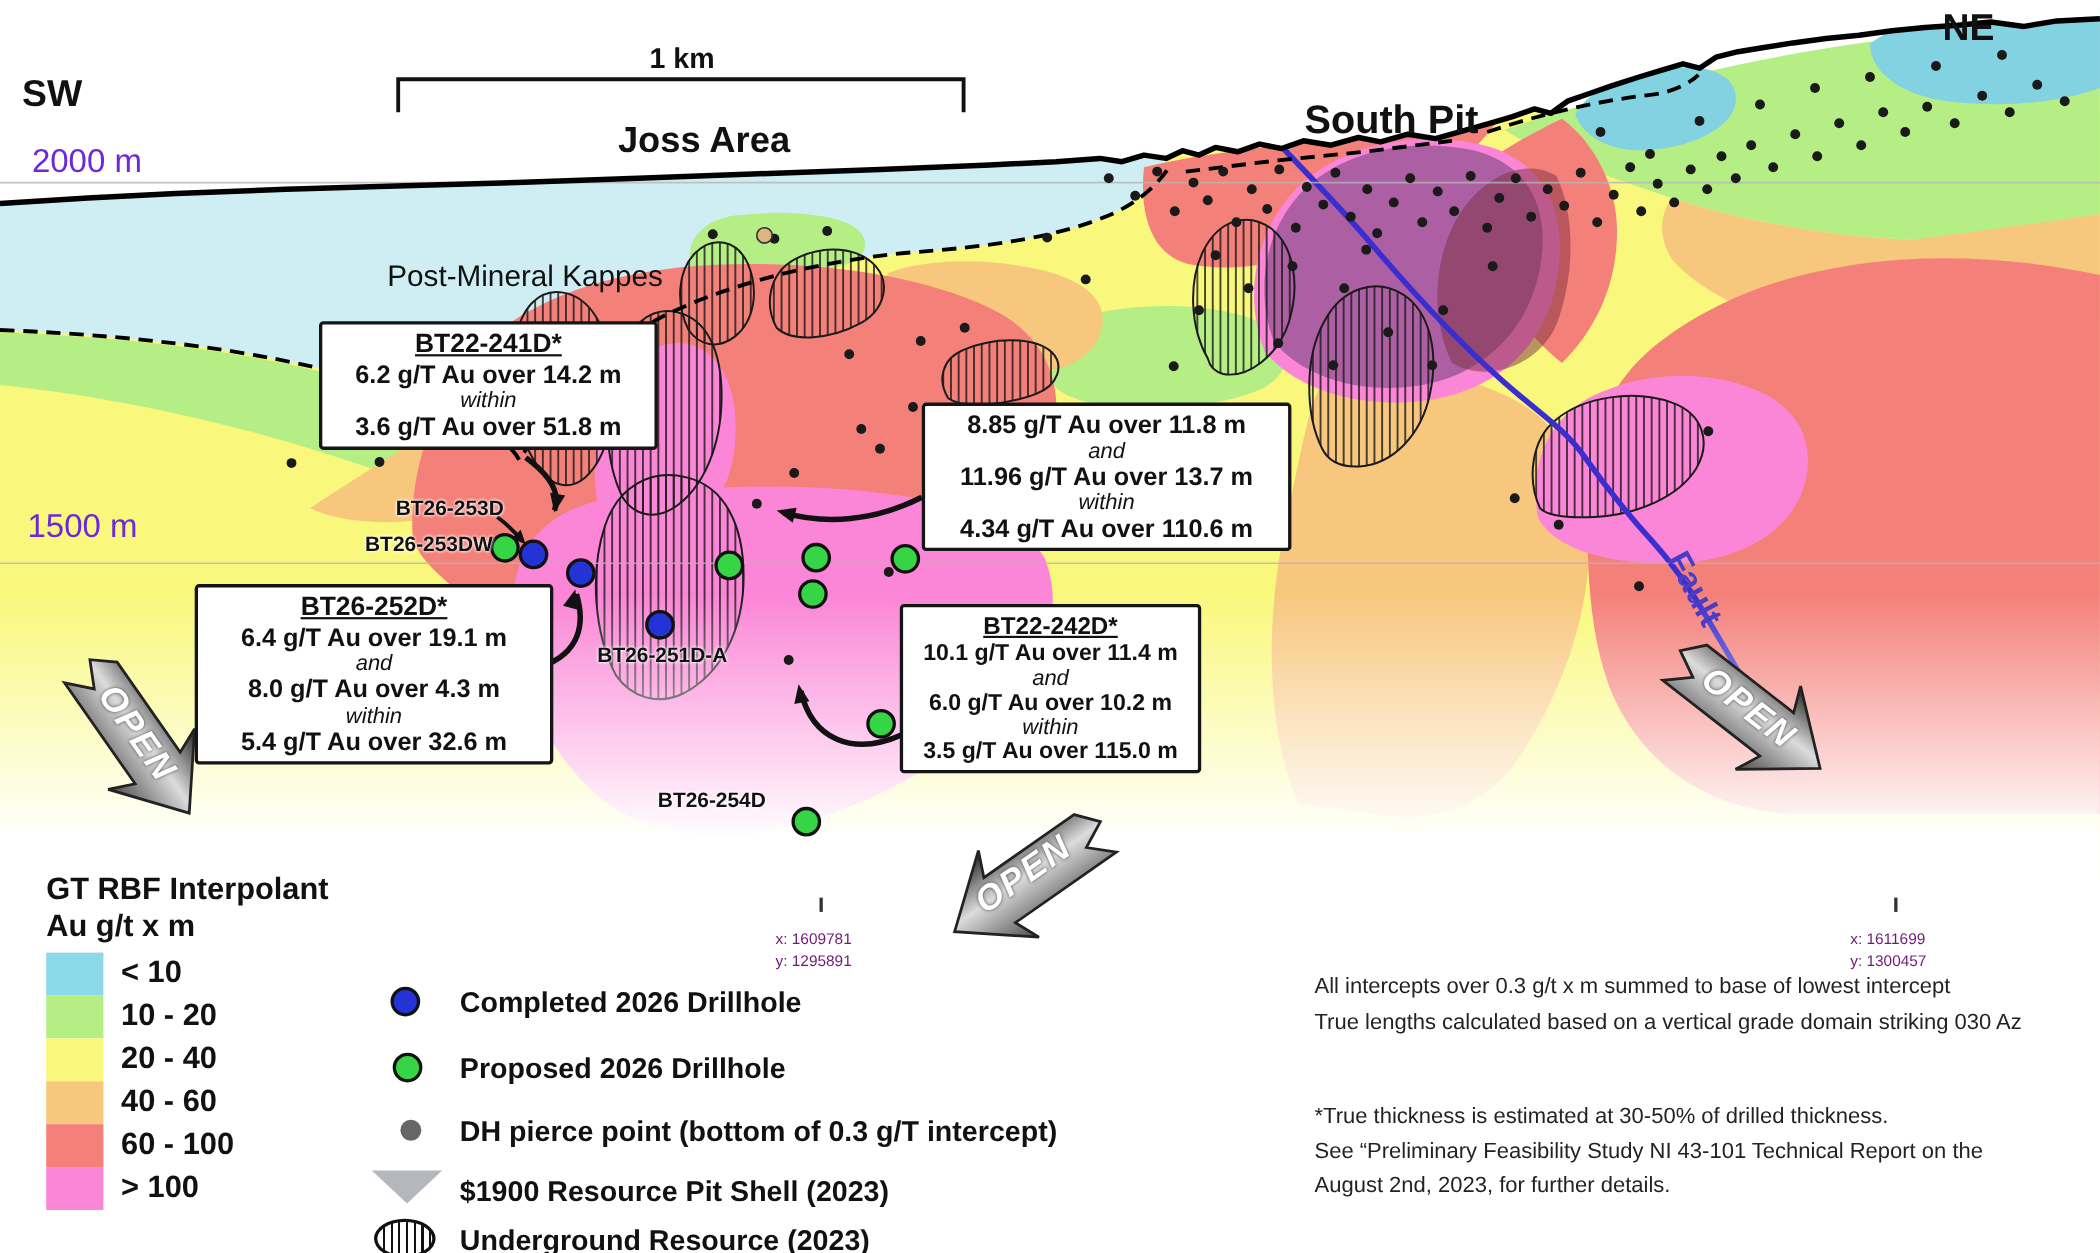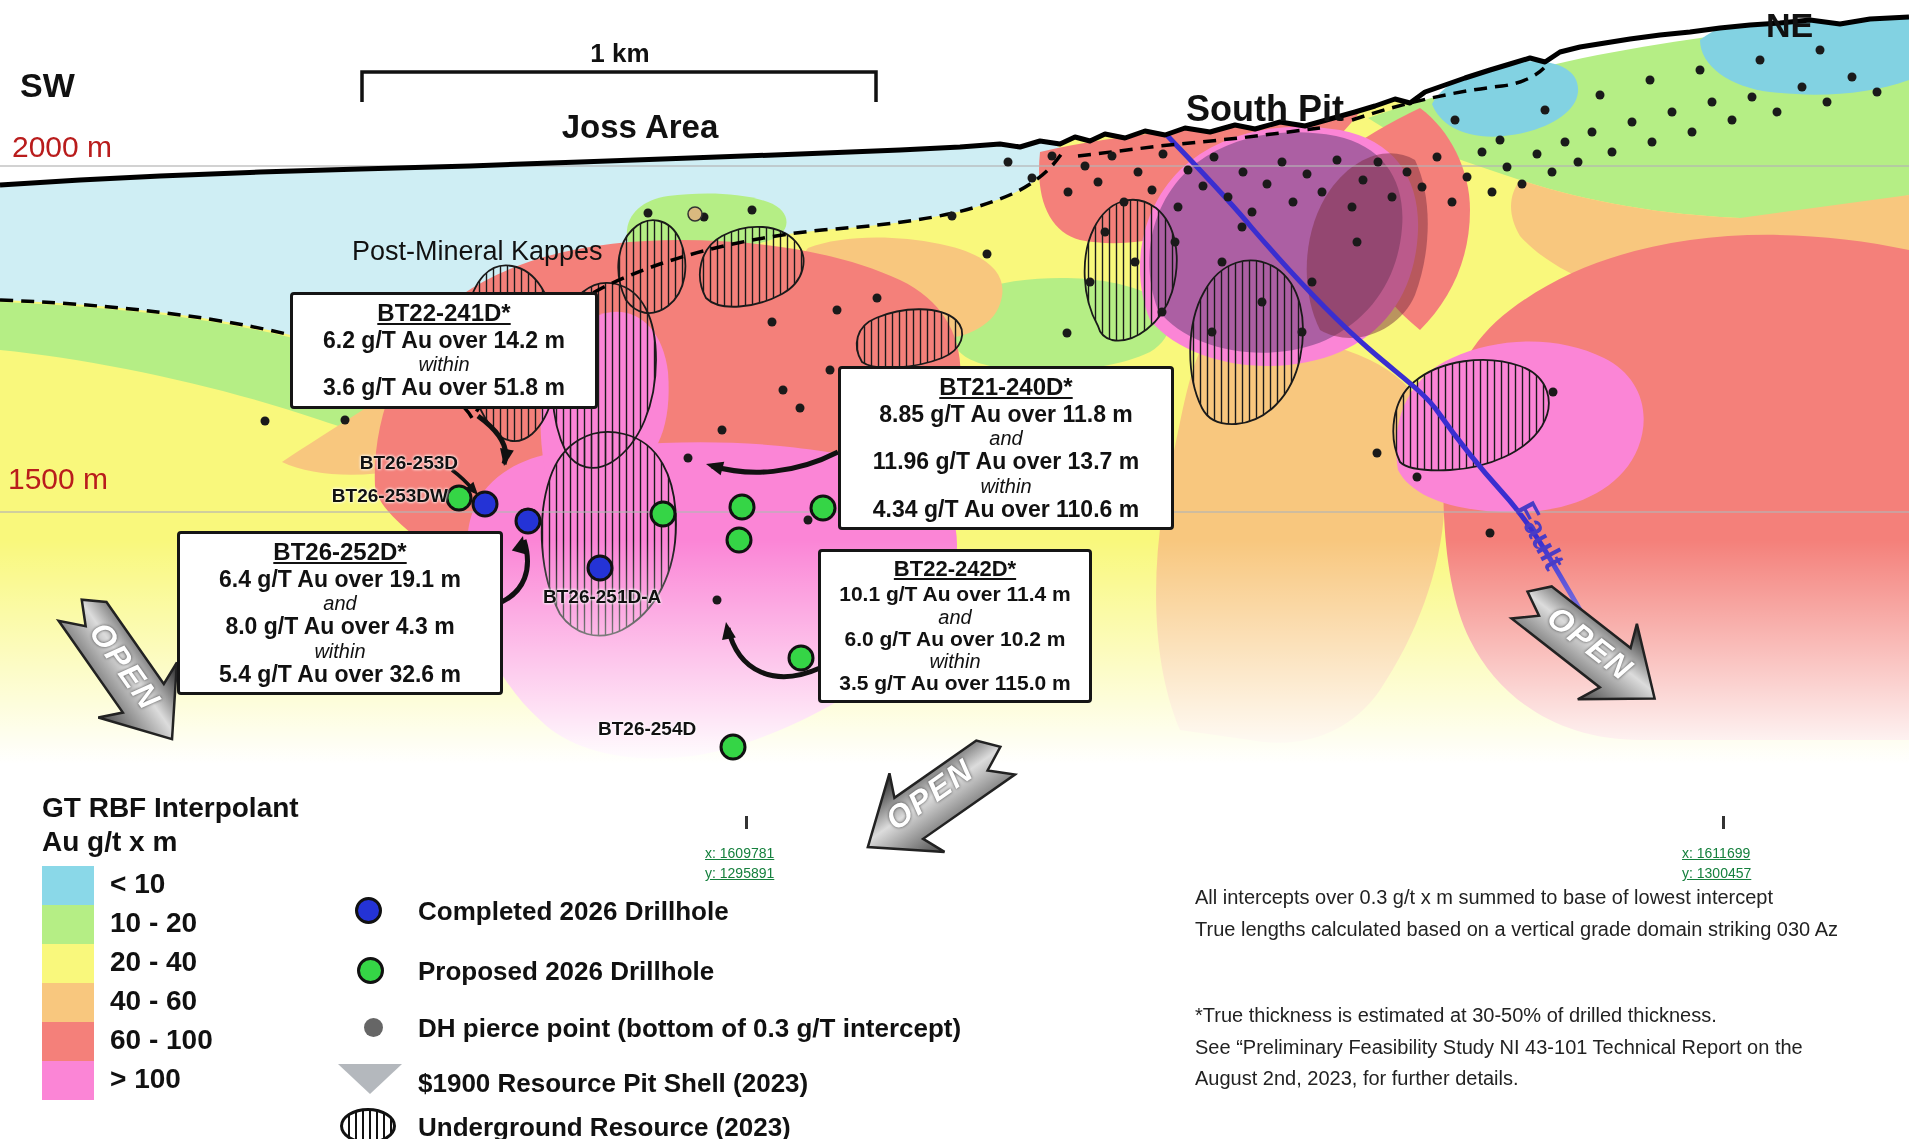--- a/index.html
+++ b/index.html
@@ -1,30 +1,30 @@
 <!DOCTYPE html>
 <html><head>
 <meta charset="utf-8">
 <style>
   html,body{margin:0;padding:0;background:#fff;}
   body{width:1909px;height:1139px;position:relative;overflow:hidden;
        font-family:"Liberation Sans",sans-serif;color:#111;}
   #section-svg{position:absolute;left:0;top:0;}
   .abs{position:absolute;}
   .big-dir{font-weight:bold;font-size:34px;color:#111;}
-  .elev{font-size:30px;color:#b91c1c;}
+  .elev{font-size:30px;color:#6d28d9;margin-left:17px;}
   .area-title{font-weight:bold;font-size:33px;}
   .pmc{font-size:27px;}
   .scale-lbl{font-weight:bold;font-size:26px;}
   .callout{position:absolute;background:#fff;border:3.5px solid #151515;border-radius:4px;
            text-align:center;font-weight:bold;font-size:23px;line-height:1.18;padding:4px 6px;}
   .callout .title{font-size:24px;text-decoration:underline;}
   .callout .conn{font-style:italic;font-weight:normal;font-size:20px;line-height:1.0;}
   .dh-label{position:absolute;font-weight:bold;font-size:19px;text-shadow:0 0 3px #fff,0 0 3px #fff;}
-  .coord{position:absolute;font-size:14px;color:#15803d;line-height:1.45;text-decoration:underline;}
+  .coord{position:absolute;font-size:14px;color:#701a75;line-height:1.45;}
   .coord-tick{position:absolute;width:3px;height:13px;background:#333;}
   .legend-title{font-weight:bold;font-size:28px;}
   .swatch{position:absolute;width:52px;height:39px;}
   .swatch-lbl{position:absolute;font-weight:bold;font-size:28px;}
   .li-label{position:absolute;font-weight:bold;font-size:26px;}
   .dot{position:absolute;border-radius:50%;border:3px solid #111;box-sizing:border-box;}
   .tri{position:absolute;width:0;height:0;border-left:32px solid transparent;
        border-right:32px solid transparent;border-top:30px solid #b4b8bd;}
   .hatch-icon{position:absolute;width:56px;height:36px;border:3px solid #111;border-radius:50%;
        background:repeating-linear-gradient(90deg,rgba(0,0,0,0) 0 5px,#111 5px 7px);box-sizing:border-box;}
@@ -315,21 +315,20 @@
 <div class="callout" style="left:177px;top:531px;width:308px;">
   <div class="title">BT26-252D*</div>
   <div>6.4 g/T Au over 19.1 m</div>
   <div class="conn">and</div>
   <div>8.0 g/T Au over 4.3 m</div>
   <div class="conn">within</div>
   <div>5.4 g/T Au over 32.6 m</div>
 </div>
 
 <div class="callout" style="left:838px;top:366px;width:318px;">
-  <div class="title">BT21-240D*</div>
   <div>8.85 g/T Au over 11.8 m</div>
   <div class="conn">and</div>
   <div>11.96 g/T Au over 13.7 m</div>
   <div class="conn">within</div>
   <div>4.34 g/T Au over 110.6 m</div>
 </div>
 
 <div class="callout" style="left:818px;top:549px;width:256px;font-size:21px;">
   <div class="title" style="font-size:22px;">BT22-242D*</div>
   <div>10.1 g/T Au over 11.4 m</div>

